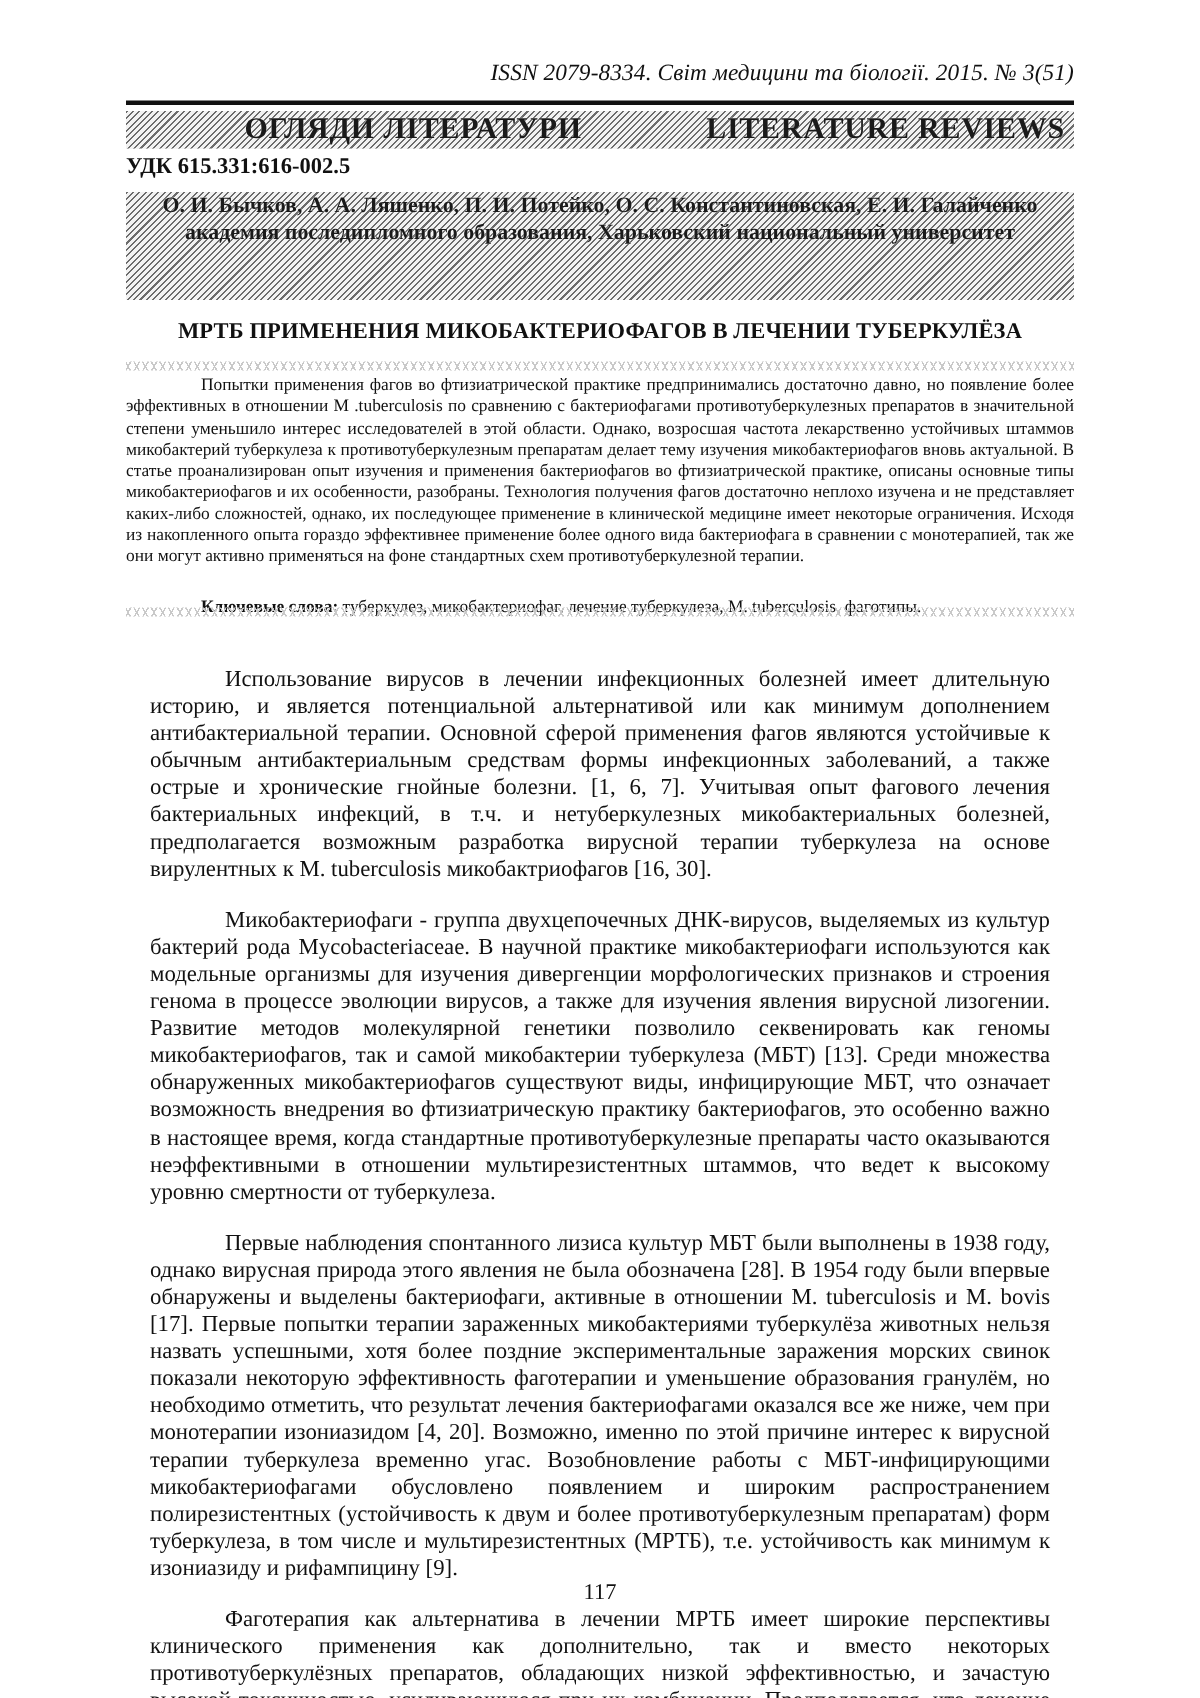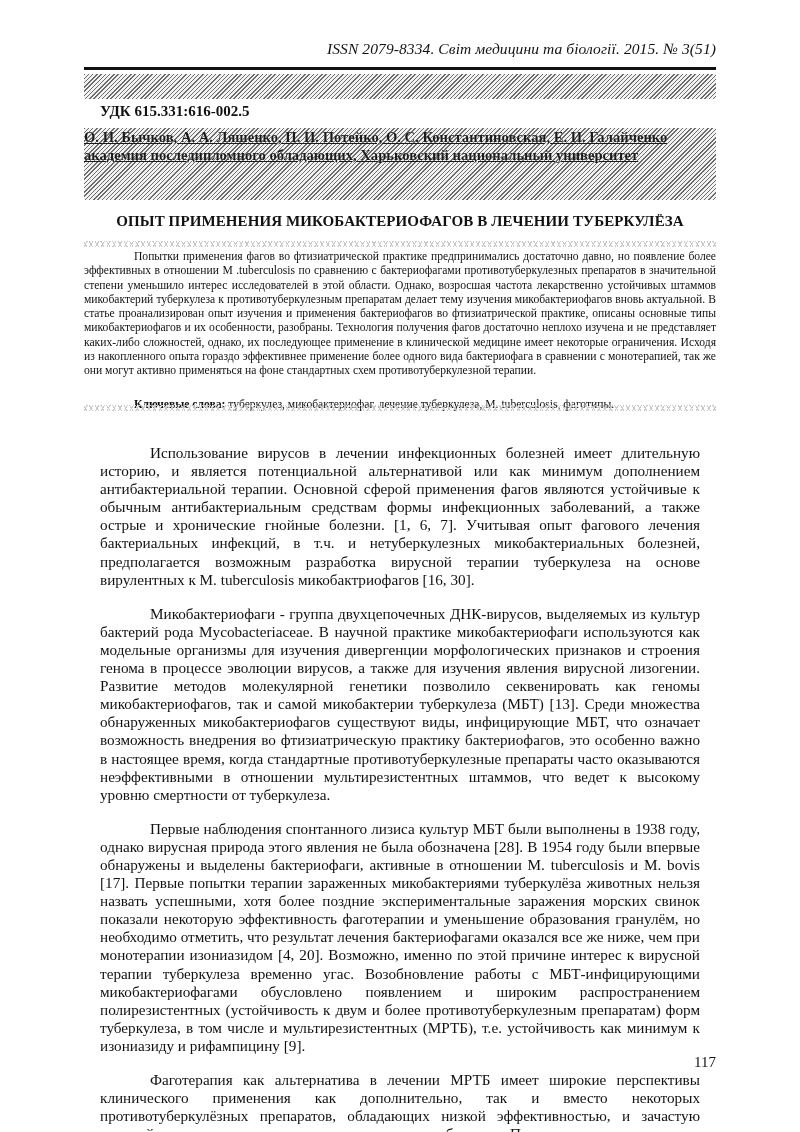--- a/index.html
+++ b/index.html
@@ -11,61 +11,63 @@
     .header-rule { position: absolute; top: 67px; left: 0; width: 632px; height: 3px; background: #111; }
     .hatch {
       background-color: #e8e8e8;
       background-image: repeating-linear-gradient(135deg, #6c6c6c 0px, #6c6c6c 1px, #f2f2f2 1px, #f2f2f2 3px);
     }
     .section-band { position: absolute; top: 74px; left: 0; width: 632px; height: 25px;
                     display: flex; justify-content: space-between; align-items: center; }
     .section-band span { font-weight: bold; font-size: 20px; letter-spacing: 0.5px;
                          color: #1a1a1a; text-shadow: 0 0 1px #fff; padding: 0 6px; }
     .section-band .left { margin-left: 73px; }
-    .udk { position: absolute; top: 103px; left: 16px; font-weight: bold; font-size: 15px; }
+    .udk { position: absolute; top: 103px; left: 0; font-weight: bold; font-size: 15px; }
     .authors { position: absolute; top: 128px; left: 0; width: 632px; height: 72px;
-               text-align: left; font-weight: bold; font-size: 14.6px; line-height: 18px;
-               color: #1a1a1a; text-shadow: 0 0 1px #fff; text-decoration: underline; }
+               text-align: center; font-weight: bold; font-size: 14.6px; line-height: 18px;
+               color: #1a1a1a; text-shadow: 0 0 1px #fff; }
     .authors div { white-space: nowrap; }
     .article-title { position: absolute; top: 213px; left: 0; width: 632px; text-align: center;
                      font-weight: bold; font-size: 15px; letter-spacing: 0.1px; white-space: nowrap; }
     .wavy { position: absolute; left: 0; width: 632px; height: 6px;
             background-image: repeating-linear-gradient(60deg, transparent 0 2px, #c9c9c9 2px 3px, transparent 3px 5px),
                               repeating-linear-gradient(-60deg, transparent 0 2px, #c9c9c9 2px 3px, transparent 3px 5px); }
     .wavy.top { top: 241px; }
     .wavy.bottom { top: 405px; }
     .abstract { position: absolute; top: 250px; left: 0; width: 632px; font-size: 11.6px;
                 line-height: 14.3px; text-align: justify; }
     .abstract p { margin: 0; text-indent: 50px; }
     .abstract .keywords { text-indent: 50px; margin-top: 19px; }
     .abstract .keywords b { font-weight: bold; }
     .body-text { position: absolute; top: 428px; left: 0; width: 632px; font-size: 15.2px;
                  line-height: 18.1px; text-align: justify; }
     .body-text p { margin: 16px; text-indent: 50px; }
-    .page-number { position: absolute; top: 1054px; left: 0; width: 632px; text-align: right; font-size: 15px; }
+    .page-number { position: absolute; top: 1054px; left: 0; width: 632px; text-align: center; font-size: 15px; }
   </style>
 </head>
 <body>
 
 <div class="page">
 
   <div class="journal-header">ISSN 2079-8334. Світ медицини та біології. 2015. № 3(51)</div>
   <div class="header-rule"></div>
 
   <div class="section-band hatch">
+    <span class="left">ОГЛЯДИ ЛІТЕРАТУРИ</span>
+    <span class="right">LITERATURE REVIEWS</span>
   </div>
 
   <div class="udk">УДК 615.331:616-002.5</div>
 
   <div class="authors hatch">
     <div>О. И. Бычков, А. А. Ляшенко, П. И. Потейко, О. С. Константиновская, Е. И. Галайченко</div>
-    <div>академия последипломного обладающих, Харьковский национальный университет</div>
+    <div>академия последипломного образования, Харьковский национальный университет</div>
   </div>
 
-  <div class="article-title">ОПЫТ ПРИМЕНЕНИЯ МИКОБАКТЕРИОФАГОВ В ЛЕЧЕНИИ ТУБЕРКУЛЁЗА</div>
+  <div class="article-title">МРТБ ПРИМЕНЕНИЯ МИКОБАКТЕРИОФАГОВ В ЛЕЧЕНИИ ТУБЕРКУЛЁЗА</div>
 
   <div class="wavy top"></div>
 
   <div class="abstract">
     <p>Попытки применения фагов во фтизиатрической практике предпринимались достаточно давно, но появление более эффективных в отношении М .tuberculosis по сравнению с бактериофагами противотуберкулезных препаратов в значительной степени уменьшило интерес исследователей в этой области. Однако, возросшая частота лекарственно устойчивых штаммов микобактерий туберкулеза к противотуберкулезным препаратам делает тему изучения микобактериофагов вновь актуальной. В статье проанализирован опыт изучения и применения бактериофагов во фтизиатрической практике, описаны основные типы микобактериофагов и их особенности, разобраны. Технология получения фагов достаточно неплохо изучена и не представляет каких-либо сложностей, однако, их последующее применение в клинической медицине имеет некоторые ограничения. Исходя из накопленного опыта гораздо эффективнее применение более одного вида бактериофага в сравнении с монотерапией, так же они могут активно применяться на фоне стандартных схем противотуберкулезной терапии.</p>
     <p class="keywords"><b>Ключевые слова:</b><span> туберкулез, микобактериофаг, лечение туберкулеза, M. tuberculosis, фаготипы.</span></p>
   </div>
 
   <div class="wavy bottom"></div>
 

